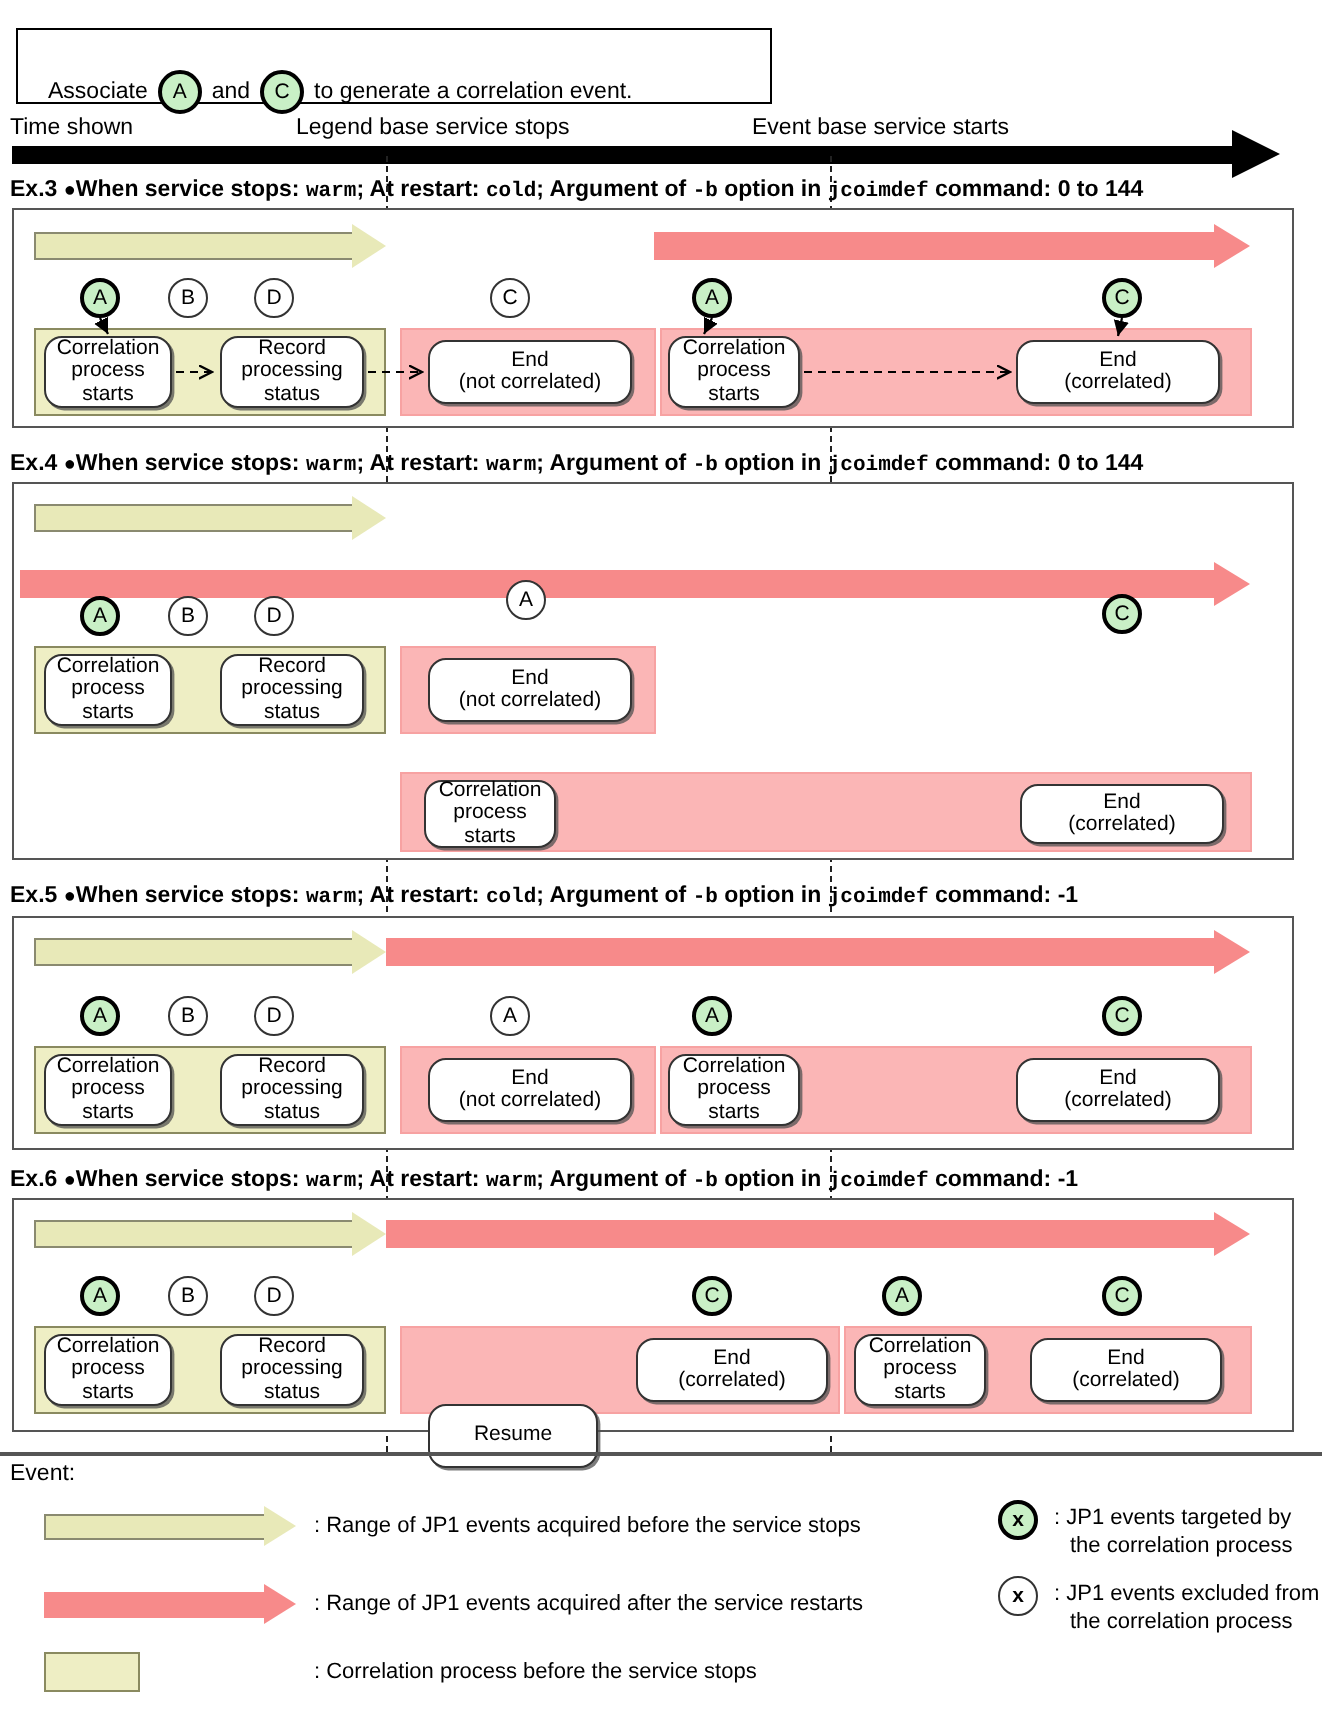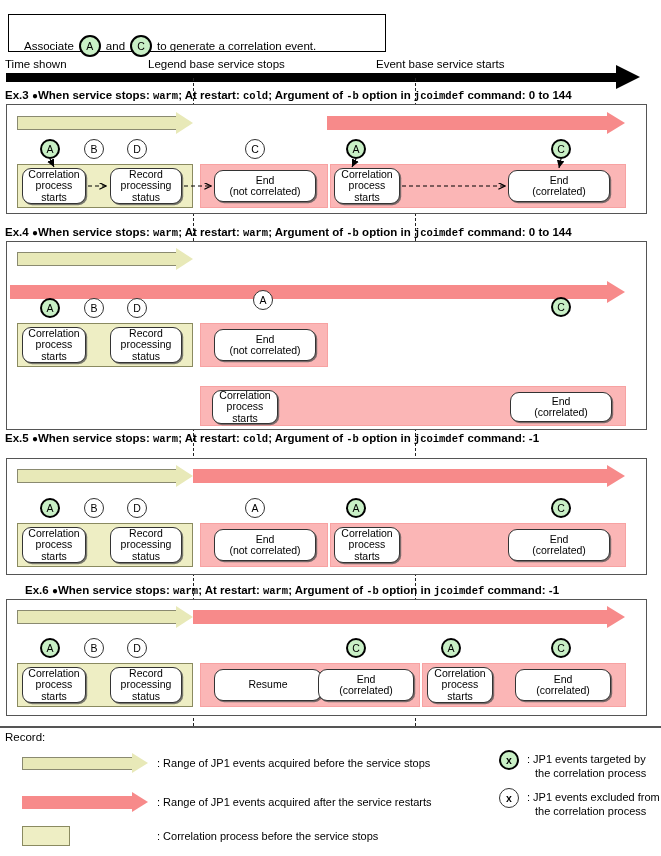--- a/index.html
+++ b/index.html
@@ -254,21 +254,21 @@
 <div class="node" style="left:510px;top:392px;width:102px;height:30px;">
   <span><span>End</span><br><span>(correlated)</span></span>
 </div>
 
 <div class="marker ev target s20" style="left:40px;top:298px;">A</div>
 <div class="marker ev excluded s20" style="left:84px;top:298px;">B</div>
 <div class="marker ev excluded s20" style="left:127px;top:298px;">D</div>
 <div class="marker ev excluded s20" style="left:253px;top:290px;">A</div>
 <div class="marker ev target s20" style="left:551px;top:297px;">C</div>
 
-<div class="ex-title" style="left:5px;top:432px;">
+<div class="ex-title" style="left:5px;top:442px;">
   <span>Ex.5</span>
   <span class="bullet">●</span><span>When service stops: </span><span class="mono">warm</span><span>; At restart: </span><span class="mono">cold</span><span>; Argument of </span><span class="mono">-b</span><span> option in </span><span class="mono">jcoimdef</span><span> command: -1</span>
 </div>
 <div class="ex-frame" style="left:6px;top:458px;width:641px;height:117px;"></div>
 
 <div class="rng yellow" style="left:17px;top:465px;width:176px;">
   <div class="shaft" style="width:159px;"></div>
     <div class="head" style="left:159px;"></div>
 </div>
 <div class="rng red" style="left:193px;top:465px;width:432px;">
@@ -296,21 +296,21 @@
   <span><span>End</span><br><span>(correlated)</span></span>
 </div>
 
 <div class="marker ev target s20" style="left:40px;top:498px;">A</div>
 <div class="marker ev excluded s20" style="left:84px;top:498px;">B</div>
 <div class="marker ev excluded s20" style="left:127px;top:498px;">D</div>
 <div class="marker ev excluded s20" style="left:245px;top:498px;">A</div>
 <div class="marker ev target s20" style="left:346px;top:498px;">A</div>
 <div class="marker ev target s20" style="left:551px;top:498px;">C</div>
 
-<div class="ex-title" style="left:5px;top:584px;margin-left:20px;">
+<div class="ex-title" style="left:5px;top:584px;">
   <span>Ex.6</span>
   <span class="bullet">●</span><span>When service stops: </span><span class="mono">warm</span><span>; At restart: </span><span class="mono">warm</span><span>; Argument of </span><span class="mono">-b</span><span> option in </span><span class="mono">jcoimdef</span><span> command: -1</span>
 </div>
 <div class="ex-frame" style="left:6px;top:599px;width:641px;height:117px;"></div>
 
 <div class="rng yellow" style="left:17px;top:606px;width:176px;">
   <div class="shaft" style="width:159px;"></div>
     <div class="head" style="left:159px;"></div>
 </div>
 <div class="rng red" style="left:193px;top:606px;width:432px;">
@@ -321,40 +321,40 @@
 <div class="band yellow" style="left:17px;top:663px;width:176px;height:44px;"></div>
 <div class="band red" style="left:200px;top:663px;width:220px;height:44px;"></div>
 <div class="band red" style="left:422px;top:663px;width:204px;height:44px;"></div>
 
 <div class="node" style="left:22px;top:667px;width:64px;height:36px;">
   <span><span>Correlation</span><br><span>process</span><br><span>starts</span></span>
 </div>
 <div class="node" style="left:110px;top:667px;width:72px;height:36px;">
   <span><span>Record</span><br><span>processing</span><br><span>status</span></span>
 </div>
-<div class="node" style="left:214px;top:669px;width:108px;height:32px;">Resume</div>
+<div class="node" style="left:214px;top:702px;width:85px;height:32px;">Resume</div>
 <div class="node" style="left:318px;top:669px;width:96px;height:32px;">
   <span><span>End</span><br><span>(correlated)</span></span>
 </div>
 <div class="node" style="left:427px;top:667px;width:66px;height:36px;">
   <span><span>Correlation</span><br><span>process</span><br><span>starts</span></span>
 </div>
 <div class="node" style="left:515px;top:669px;width:96px;height:32px;">
   <span><span>End</span><br><span>(correlated)</span></span>
 </div>
 
 <div class="marker ev target s20" style="left:40px;top:638px;">A</div>
 <div class="marker ev excluded s20" style="left:84px;top:638px;">B</div>
 <div class="marker ev excluded s20" style="left:127px;top:638px;">D</div>
 <div class="marker ev target s20" style="left:346px;top:638px;">C</div>
 <div class="marker ev target s20" style="left:441px;top:638px;">A</div>
 <div class="marker ev target s20" style="left:551px;top:638px;">C</div>
 
 <div id="legend-rule"></div>
-<div id="legend-title">Record:</div>
+<div id="legend-title">Event:</div>
 
 <div class="lg-arrow yellow" style="left:22px;top:753px;width:126px;">
   <div class="shaft" style="width:110px;"></div>
     <div class="head" style="left:110px;"></div>
 </div>
 <div class="lg-text" style="left:157px;top:757px;">: Range of JP1 events acquired before the service stops</div>
 
 <div class="lg-arrow red" style="left:22px;top:792px;width:126px;">
   <div class="shaft" style="width:110px;"></div>
     <div class="head" style="left:110px;"></div>

